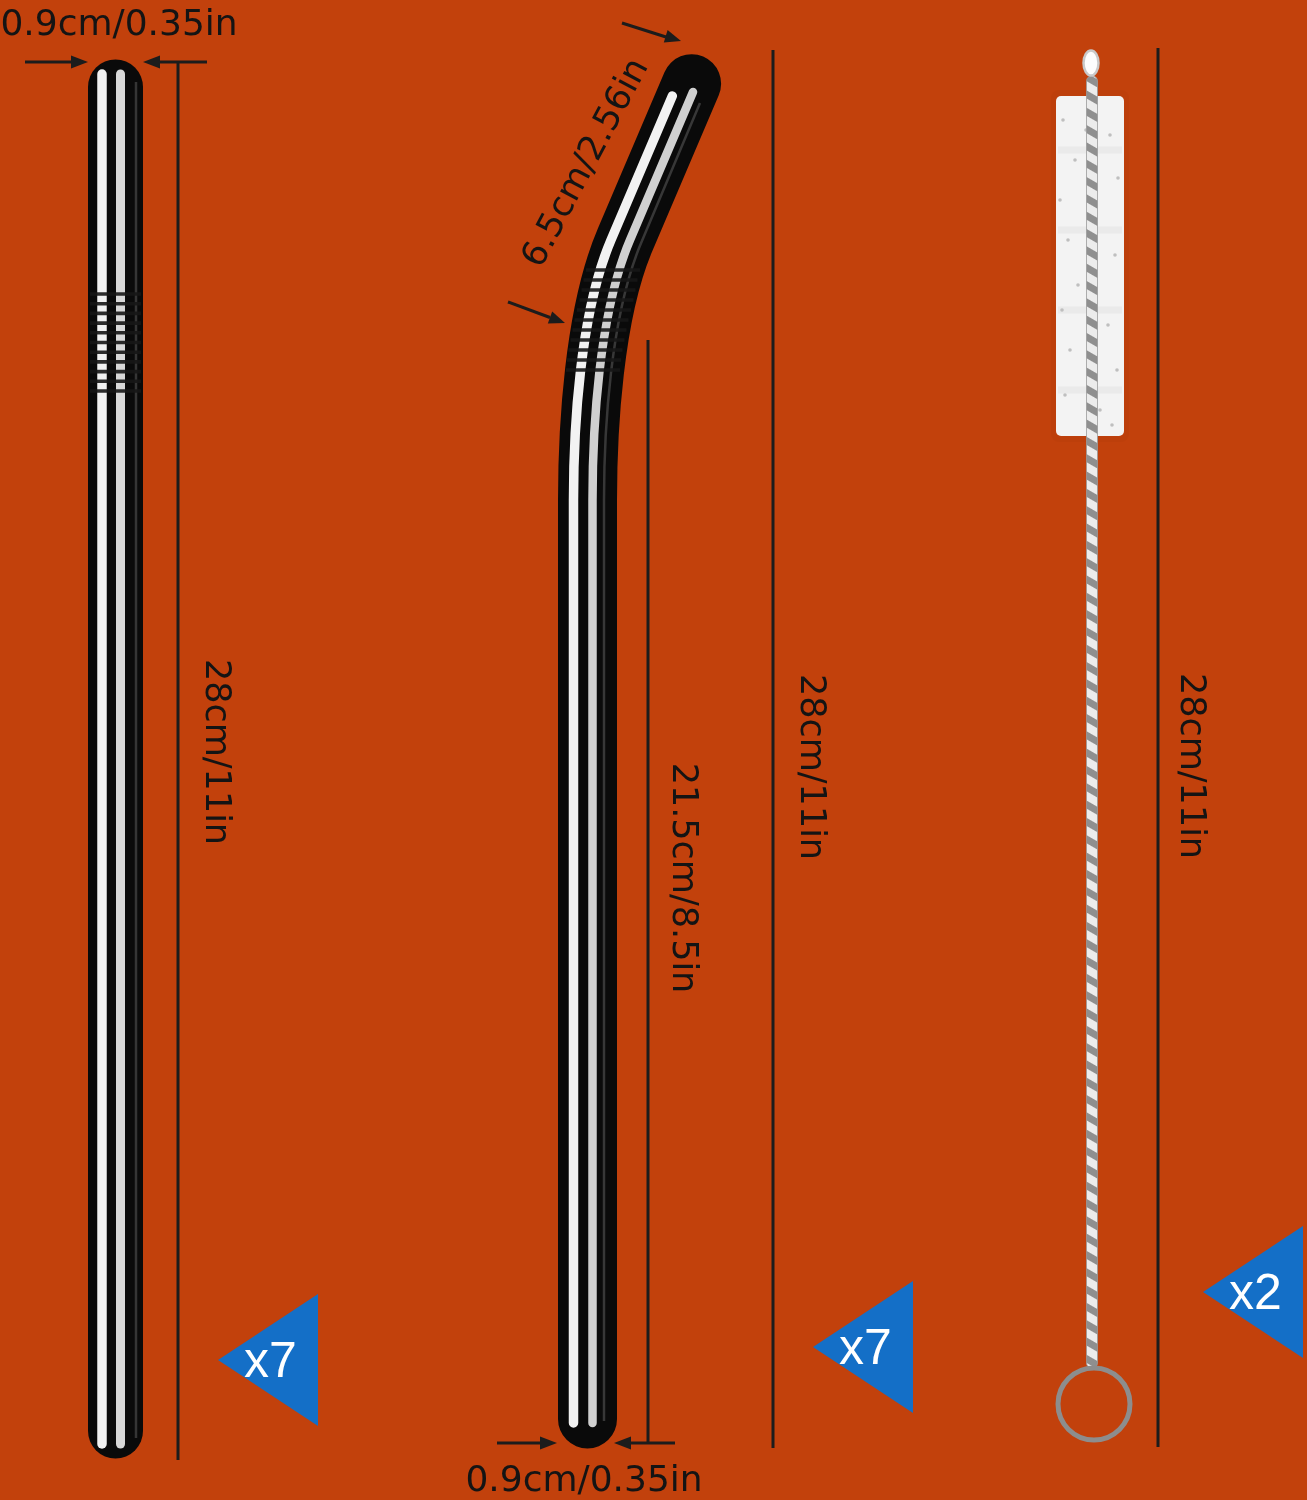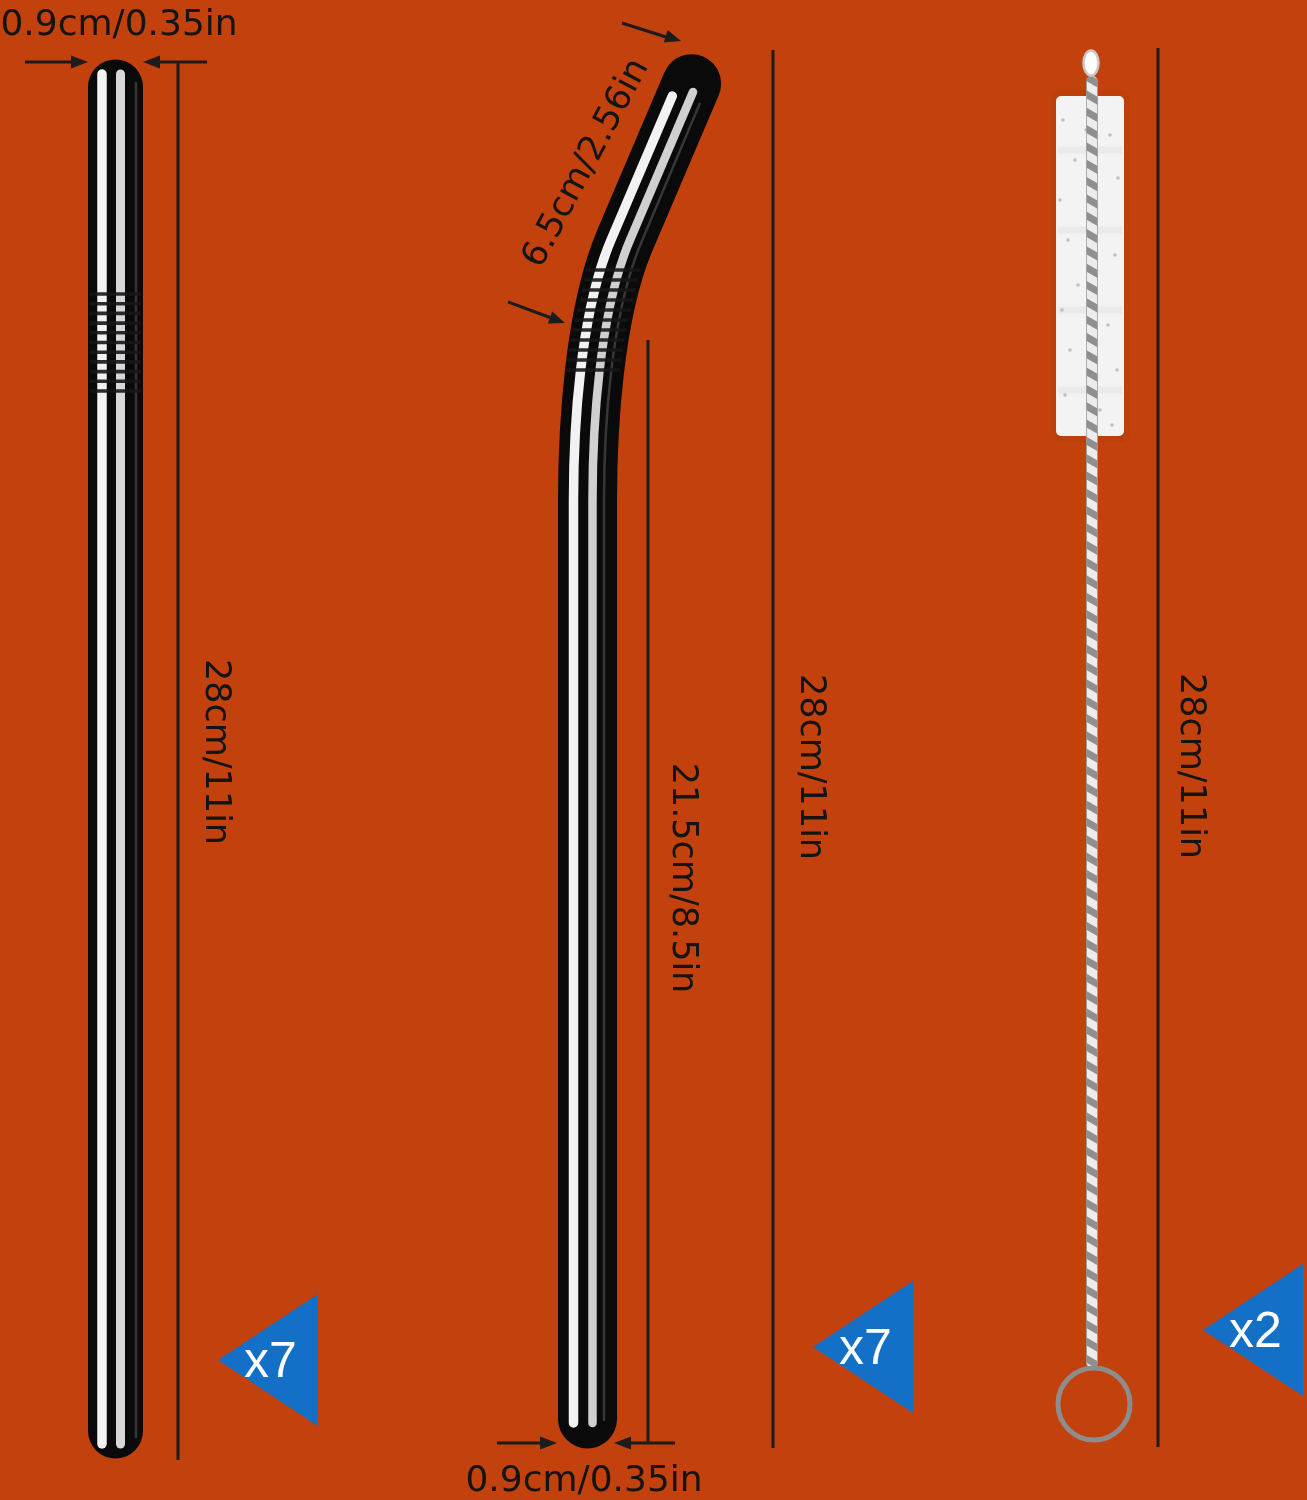--- a/index.html
+++ b/index.html
@@ -152,17 +152,17 @@
   <div class="vlabel" style="left:1193px; top:766px;">28cm/11in</div>
 
   <div class="badge" style="left: 218px; top: 1294px; background-color: rgb(20, 111, 199);">
     <span>x7</span>
   </div>
 
   <div class="badge" style="left: 813px; top: 1281px; background-color: rgb(20, 111, 199);">
     <span>x7</span>
   </div>
 
-  <div class="badge" style="left: 1203px; top: 1264px; background-color: rgb(20, 111, 199);">
+  <div class="badge" style="left: 1203px; top: 1226px; background-color: rgb(20, 111, 199);">
     <span>x2</span>
   </div>
 
 </div>
 
 </body></html>

